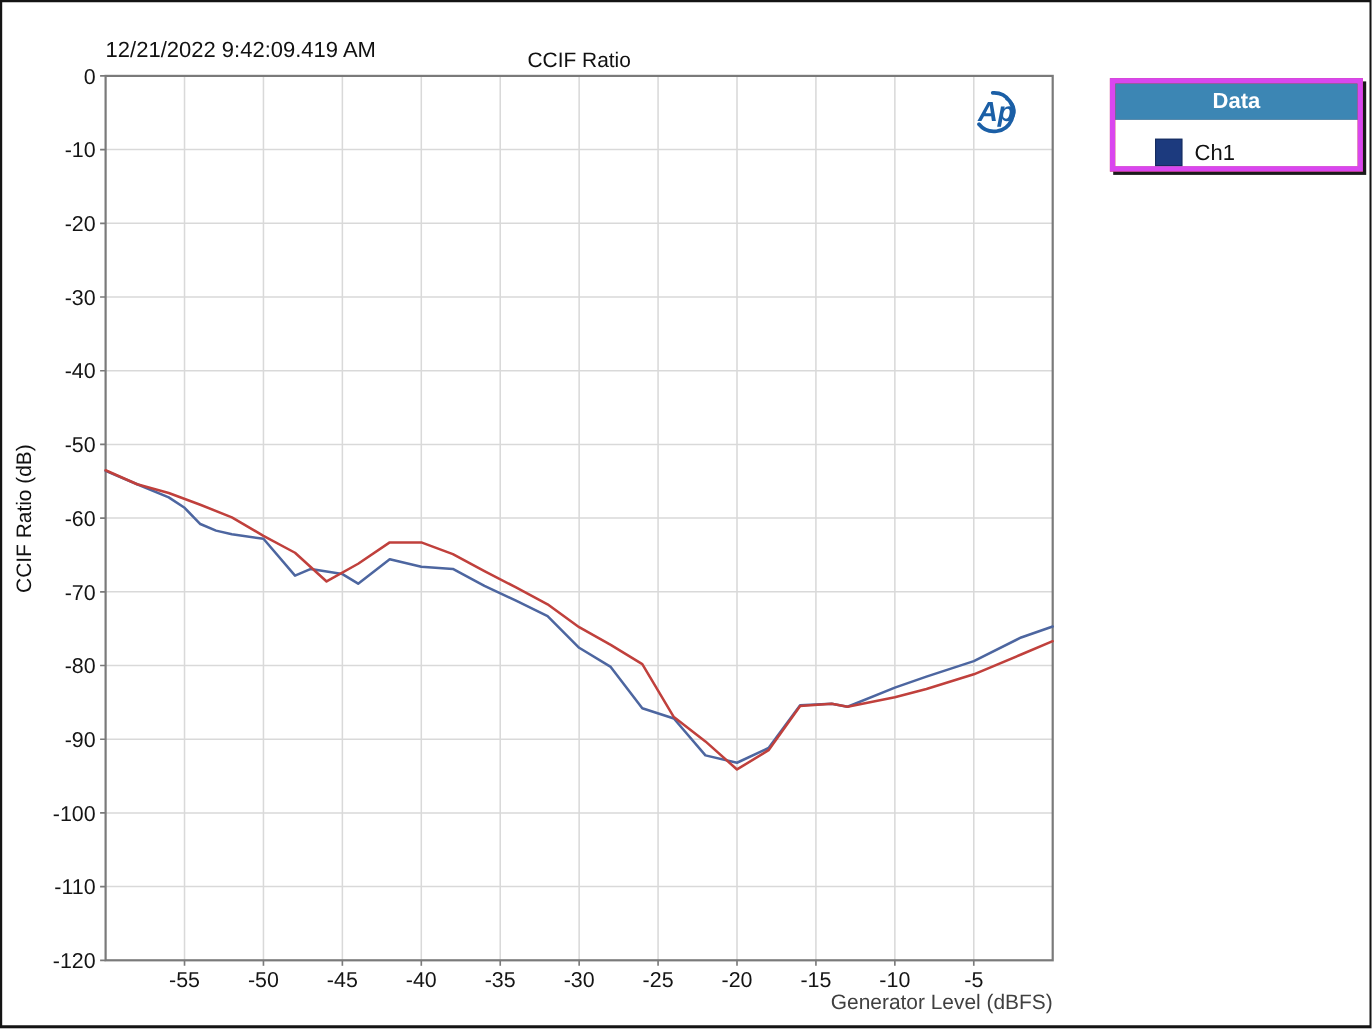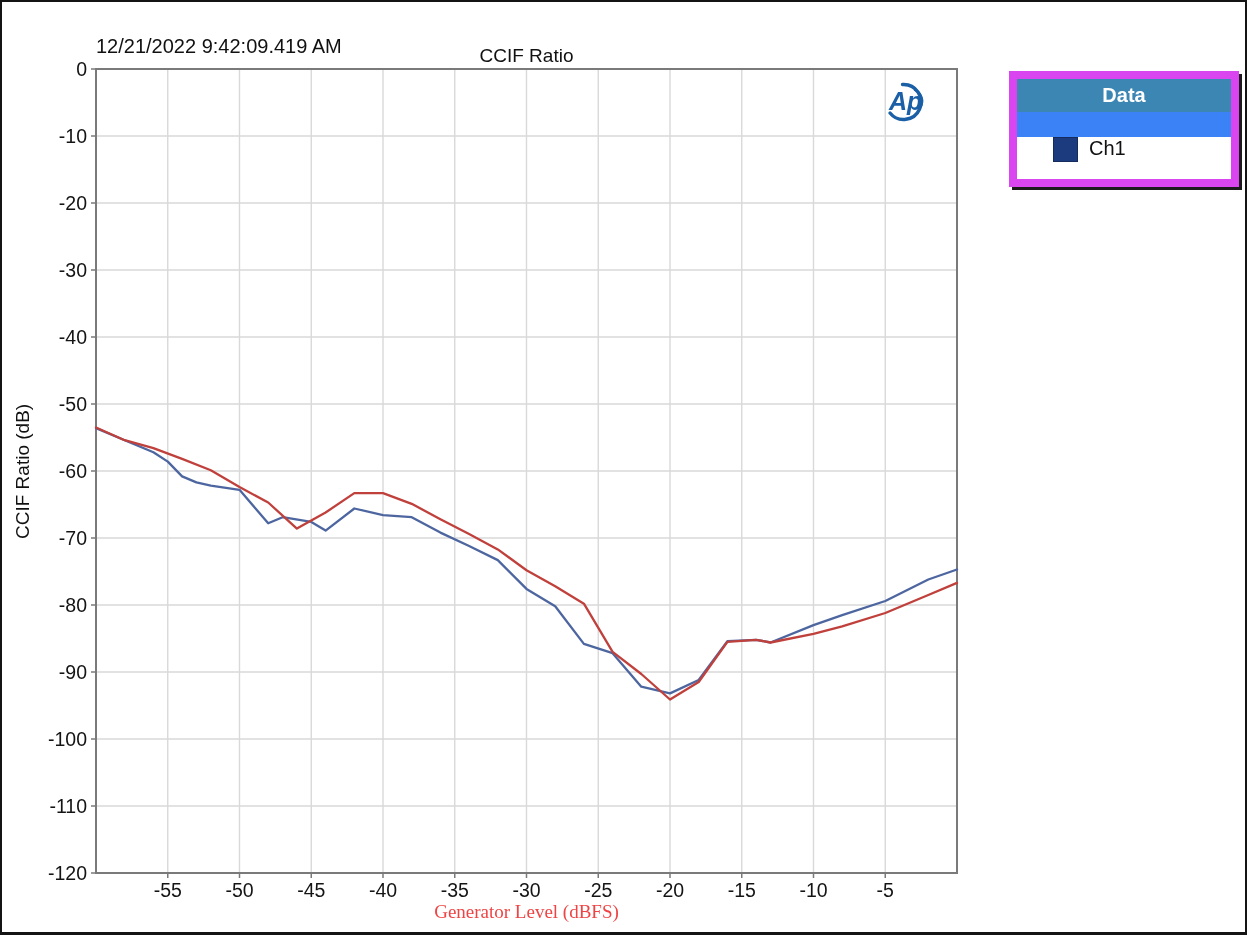--- a/index.html
+++ b/index.html
@@ -22,38 +22,38 @@
     text-align:left;font-size:20px;color:#111;
   }
   .y-axis-label{
     position:absolute;left:6px;top:67px;height:804px;width:30px;
     display:flex;align-items:center;justify-content:center;
     font-size:19px;color:#111;
     writing-mode:vertical-rl;transform:rotate(180deg);
   }
   .x-axis-label{
     position:absolute;left:94px;top:899px;width:861px;
-    text-align:center;font-size:19px;color:#ef4444;font-family:Liberation Serif, serif;
+    text-align:right;font-size:19px;color:#404040;
   }
   svg.plot{position:absolute;left:0;top:0;}
   .tick{font:19.5px "Liberation Sans","DejaVu Sans",sans-serif;fill:#141414;}
   .legend{
     position:absolute;left:1007px;top:69px;width:230px;
-    background:#3b82f6;border:8px solid #d946ef;
+    background:#c2410c;border:5px solid #d946ef;
     box-shadow:3px 3px 0 #1b1b1b;
     box-sizing:border-box;
   }
   .legend-header{
     height:33px;background:#3c86b4;color:#fff;
     font-size:20px;font-weight:bold;
     display:flex;align-items:center;justify-content:center;
   }
   .legend-row{
-    height:42px;display:flex;align-items:flex-start;
-    padding-left:36px;background:#fff;margin-top:25px;
+    height:42px;display:flex;align-items:flex-end;
+    padding-left:36px;background:#fff;
   }
   .legend-swatch{width:23px;height:23px;margin-right:11px;border:1px solid rgba(0,0,0,.25);}
   .legend-label{font-size:20px;color:#111;}
   .ap-logo{position:absolute;left:878px;top:78px;}
 </style>
 </head>
 <body>
 
 <div class="page">
 

